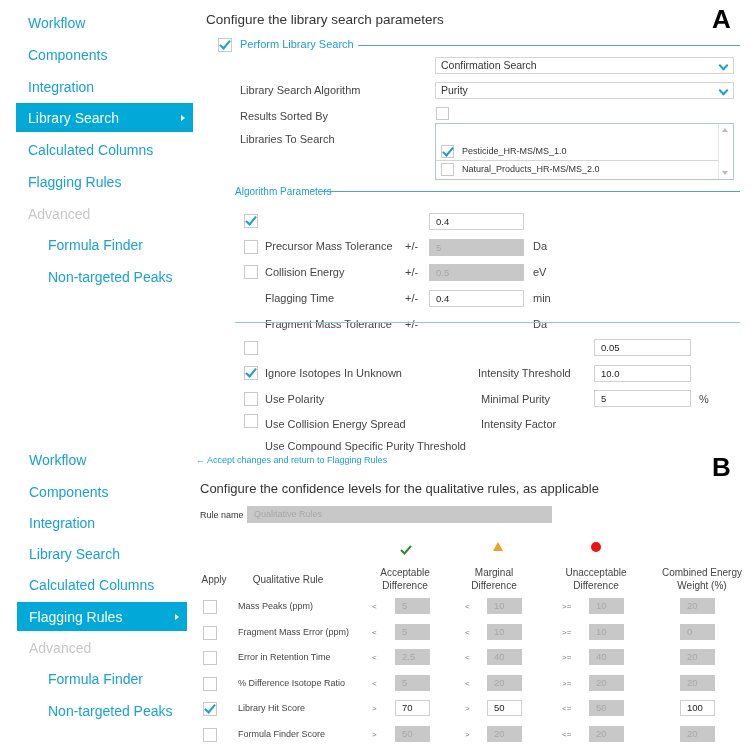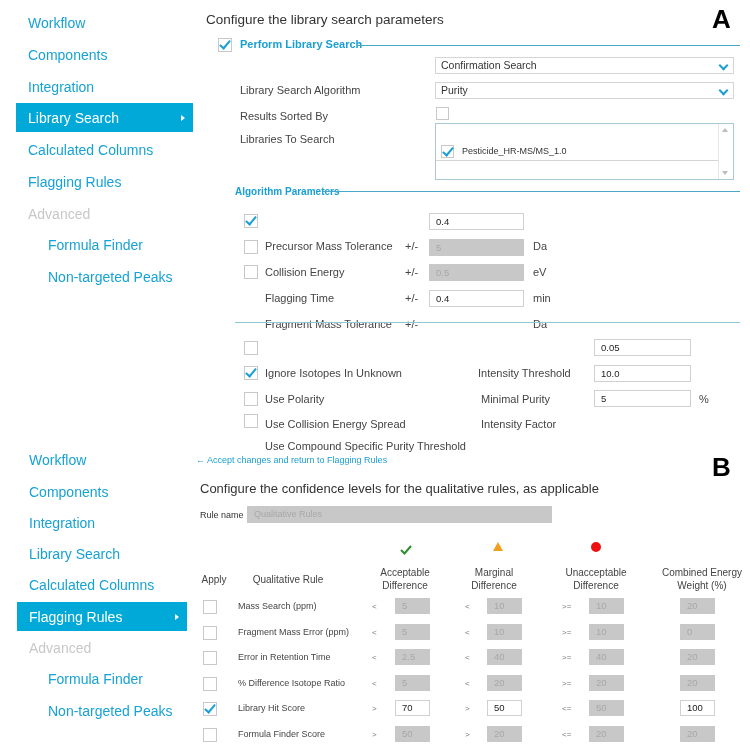--- a/index.html
+++ b/index.html
@@ -13,21 +13,21 @@
                width: 0; height: 0; border-top: 3px solid transparent; border-bottom: 3px solid transparent;
                border-left: 4px solid #fff; }
   .panel-label { position: absolute; font-size: 26px; font-weight: bold; color: #000; }
   .heading { position: absolute; font-size: 13.5px; color: #333; white-space: nowrap; }
   .lbl { position: absolute; font-size: 11px; color: #444; white-space: nowrap; margin-top: 24px; }
   .lbl-sm { position: absolute; font-size: 9px; color: #444; white-space: nowrap; }
   .cb { position: absolute; width: 13px; height: 13px; border: 1px solid #c9c9c9; background: #fff; box-sizing: border-box; }
   .cb.checked::after { content: ""; position: absolute; left: 3px; top: -1px; width: 4px; height: 9px;
         border-right: 2px solid #1a9fd4; border-bottom: 2px solid #1a9fd4; transform: rotate(40deg); }
   .cb.lg { width: 14px; height: 14px; }
-  .section-title { position: absolute; font-size: 10px; color: #1a9fd4; white-space: nowrap; font-weight: bold; }
+  .section-title { position: absolute; font-size: 10px; color: #1a9fd4; white-space: nowrap; }
   .section-line { position: absolute; height: 1px; background: #49a8c8; }
   .select { position: absolute; height: 17px; border: 1px solid #d5d5d5; box-sizing: border-box;
             font-size: 10.5px; color: #333; padding-left: 5px; line-height: 15px; background: #fff; }
   .chev { position: absolute; right: 6px; top: 4px; width: 5px; height: 5px;
           border-right: 2px solid #1a9fd4; border-bottom: 2px solid #1a9fd4; transform: rotate(45deg); }
   .input { position: absolute; height: 17px; border: 1px solid #d0d0d0; box-sizing: border-box; background: #fff;
            font-size: 9.5px; color: #222; padding-left: 6px; line-height: 15px; }
   .input.disabled { background: #c8c8c8; border-color: #c8c8c8; color: #a8a8a8; }
   .listbox { position: absolute; border: 1px solid #a9c9d9; box-sizing: border-box; background: #fff; }
   .list-row { position: absolute; left: 0; height: 18px; border-bottom: 1px solid #d5d5d5; box-sizing: border-box; }
@@ -83,20 +83,24 @@
 
   <div class="lbl" style="left:240px;top:109px;">Libraries To Search</div>
   <div class="cb" style="left:436px;top:107px;"></div>
   <div class="lbl-sm" style="left:458px;top:107px;margin-top:33px;">Search All Libraries</div>
 
   <div class="listbox" style="left:435px;top:123px;width:299px;height:57px;">
     <div class="list-row" style="top:19px;width:282px;">
       <div class="cb checked"></div>
       <div class="txt">Pesticide_HR-MS/MS_1.0</div>
     </div>
+    <div class="list-row" style="top:37px;width:282px;border-bottom:none;">
+      <div class="cb"></div>
+      <div class="txt">Natural_Products_HR-MS/MS_2.0</div>
+    </div>
     <div style="position:absolute;right:14px;top:0;bottom:0;width:1px;background:#e6e6e6;"></div>
     <span class="scroll-up"></span>
     <span class="scroll-down"></span>
   </div>
 
   <div class="section-title" style="left:235px;top:186px;">Algorithm Parameters</div>
   <div class="section-line" style="left:323px;top:191px;width:417px;"></div>
 
   <div>
     <div class="cb lg checked" style="left:244px;top:214px;"></div>
@@ -184,21 +188,21 @@
   <div class="col-head" style="left:196px;top:573px;width:36px;">Apply</div>
   <div class="col-head" style="left:238px;top:573px;width:100px;">Qualitative Rule</div>
   <div class="col-head" style="left:372px;top:566px;width:66px;">Acceptable Difference</div>
   <div class="col-head" style="left:462px;top:566px;width:64px;">Marginal Difference</div>
   <div class="col-head" style="left:556px;top:566px;width:80px;">Unacceptable Difference</div>
   <div class="col-head" style="left:655px;top:566px;width:94px;">Combined Energy Weight (%)</div>
 
   <div id="rules-table">
       <div>
         <div class="cb lg" style="left:203px;top:600px;"></div>
-        <div class="lbl-sm" style="left:238px;top:601px;">Mass Search (ppm)</div>
+        <div class="lbl-sm" style="left:238px;top:601px;">Mass Peaks (ppm)</div>
         <div class="op" style="left:372px;top:602px;">&lt;</div>
         <div class="tbl-input disabled" style="left:395px;top:598px;">5</div>
         <div class="op" style="left:465px;top:602px;">&lt;</div>
         <div class="tbl-input disabled" style="left:487px;top:598px;">10</div>
         <div class="op" style="left:562px;top:602px;">&gt;=</div>
         <div class="tbl-input disabled" style="left:589px;top:598px;">10</div>
         <div class="tbl-input disabled" style="left:680px;top:598px;">20</div>
       </div>
       <div>
         <div class="cb lg" style="left:203px;top:626px;"></div>

